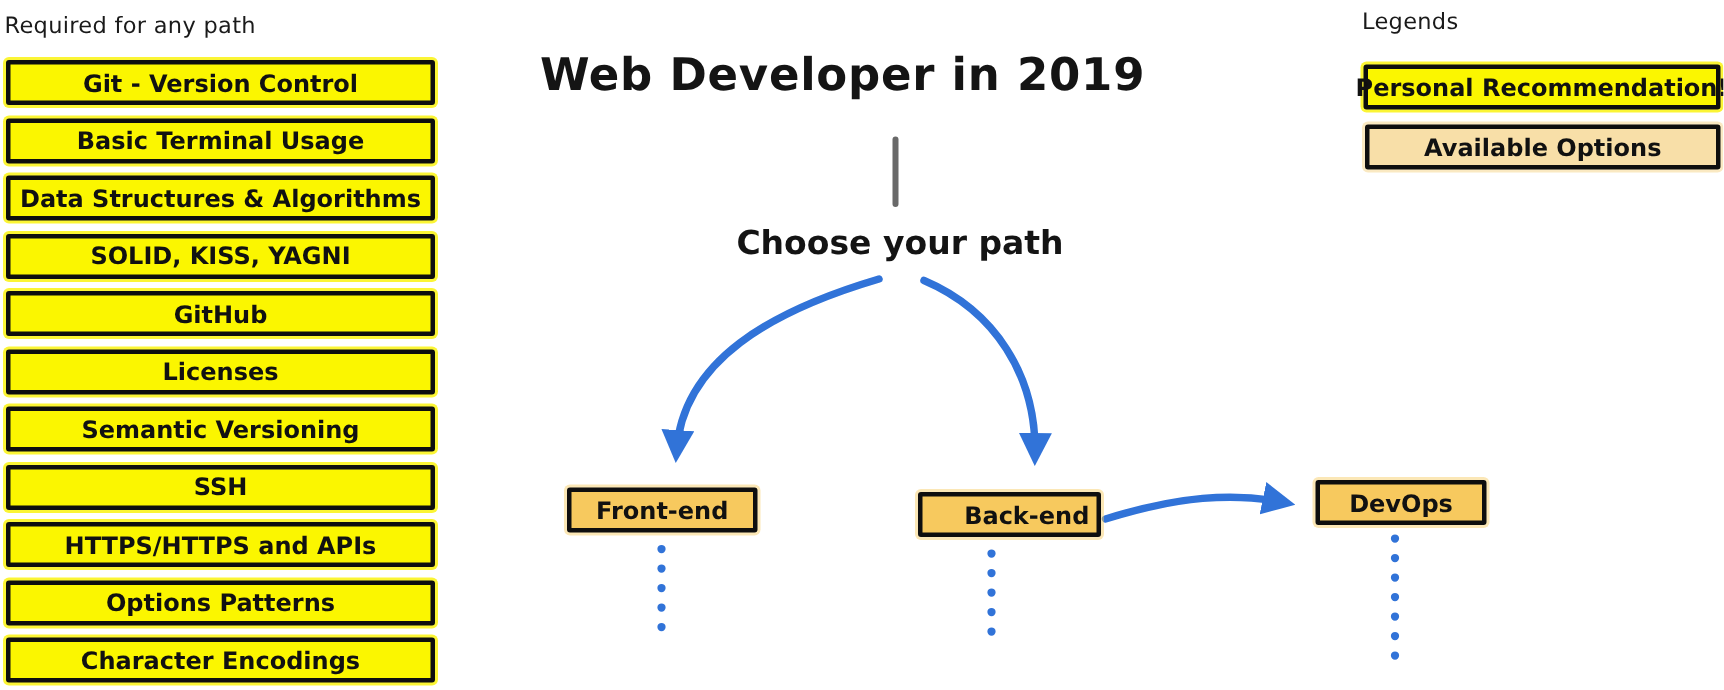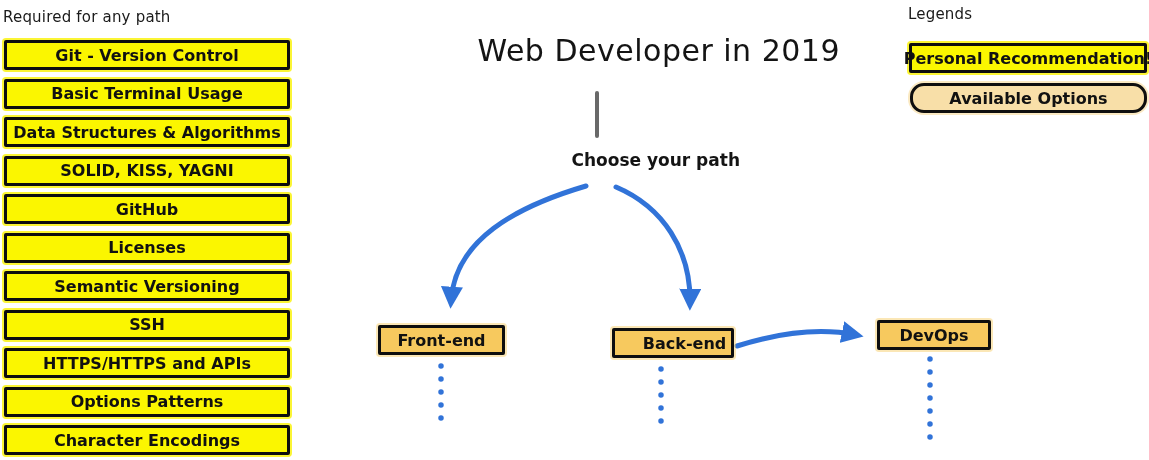--- a/index.html
+++ b/index.html
@@ -48,43 +48,43 @@
     color: #111111;
     white-space: nowrap;
   }
 
   
   .main-title {
     position: absolute;
     left: 360px;
     top: 33px;
     width: 480px;
-    text-align: right;
+    text-align: left;
     font-size: 30px;
-    font-weight: normal;
+    font-weight: bold;
     color: #141414;
     letter-spacing: 0.5px;
     white-space: nowrap;
   }
   .trunk-line {
     position: absolute;
     left: 595px;
     top: 91px;
     width: 4px;
     height: 47px;
     background: #696969;
     border-radius: 2px;
   }
   .choose-label {
     position: absolute;
     left: 460px;
     top: 150px;
     width: 280px;
-    text-align: right;
-    font-size: 17px;
+    text-align: center;
+    font-size: 22px;
     font-weight: bold;
     color: #141414;
     white-space: nowrap;
   }
   .flow-svg {
     position: absolute;
     left: 360px;
     top: 175px;
     width: 660px;
     height: 285px;
@@ -125,21 +125,20 @@
   }
   .legend-recommendation {
     left: 909px; top: 43px; width: 238px;
     background: #fbf600;
     box-shadow: 0 0 0 2px rgba(250, 243, 2, 0.8);
   }
   .legend-available {
     left: 910px; top: 83px; width: 237px;
     background: #f8dfa8;
     box-shadow: 0 0 0 2px rgba(248, 223, 168, 0.7);
-    border-radius: 14px;
   }
 </style>
 </head>
 <body>
 
 <div class="canvas">
 
   <div class="panel-title" style="left:3px; top:8px;">Required for any path</div>
 
   <div class="required-list">

